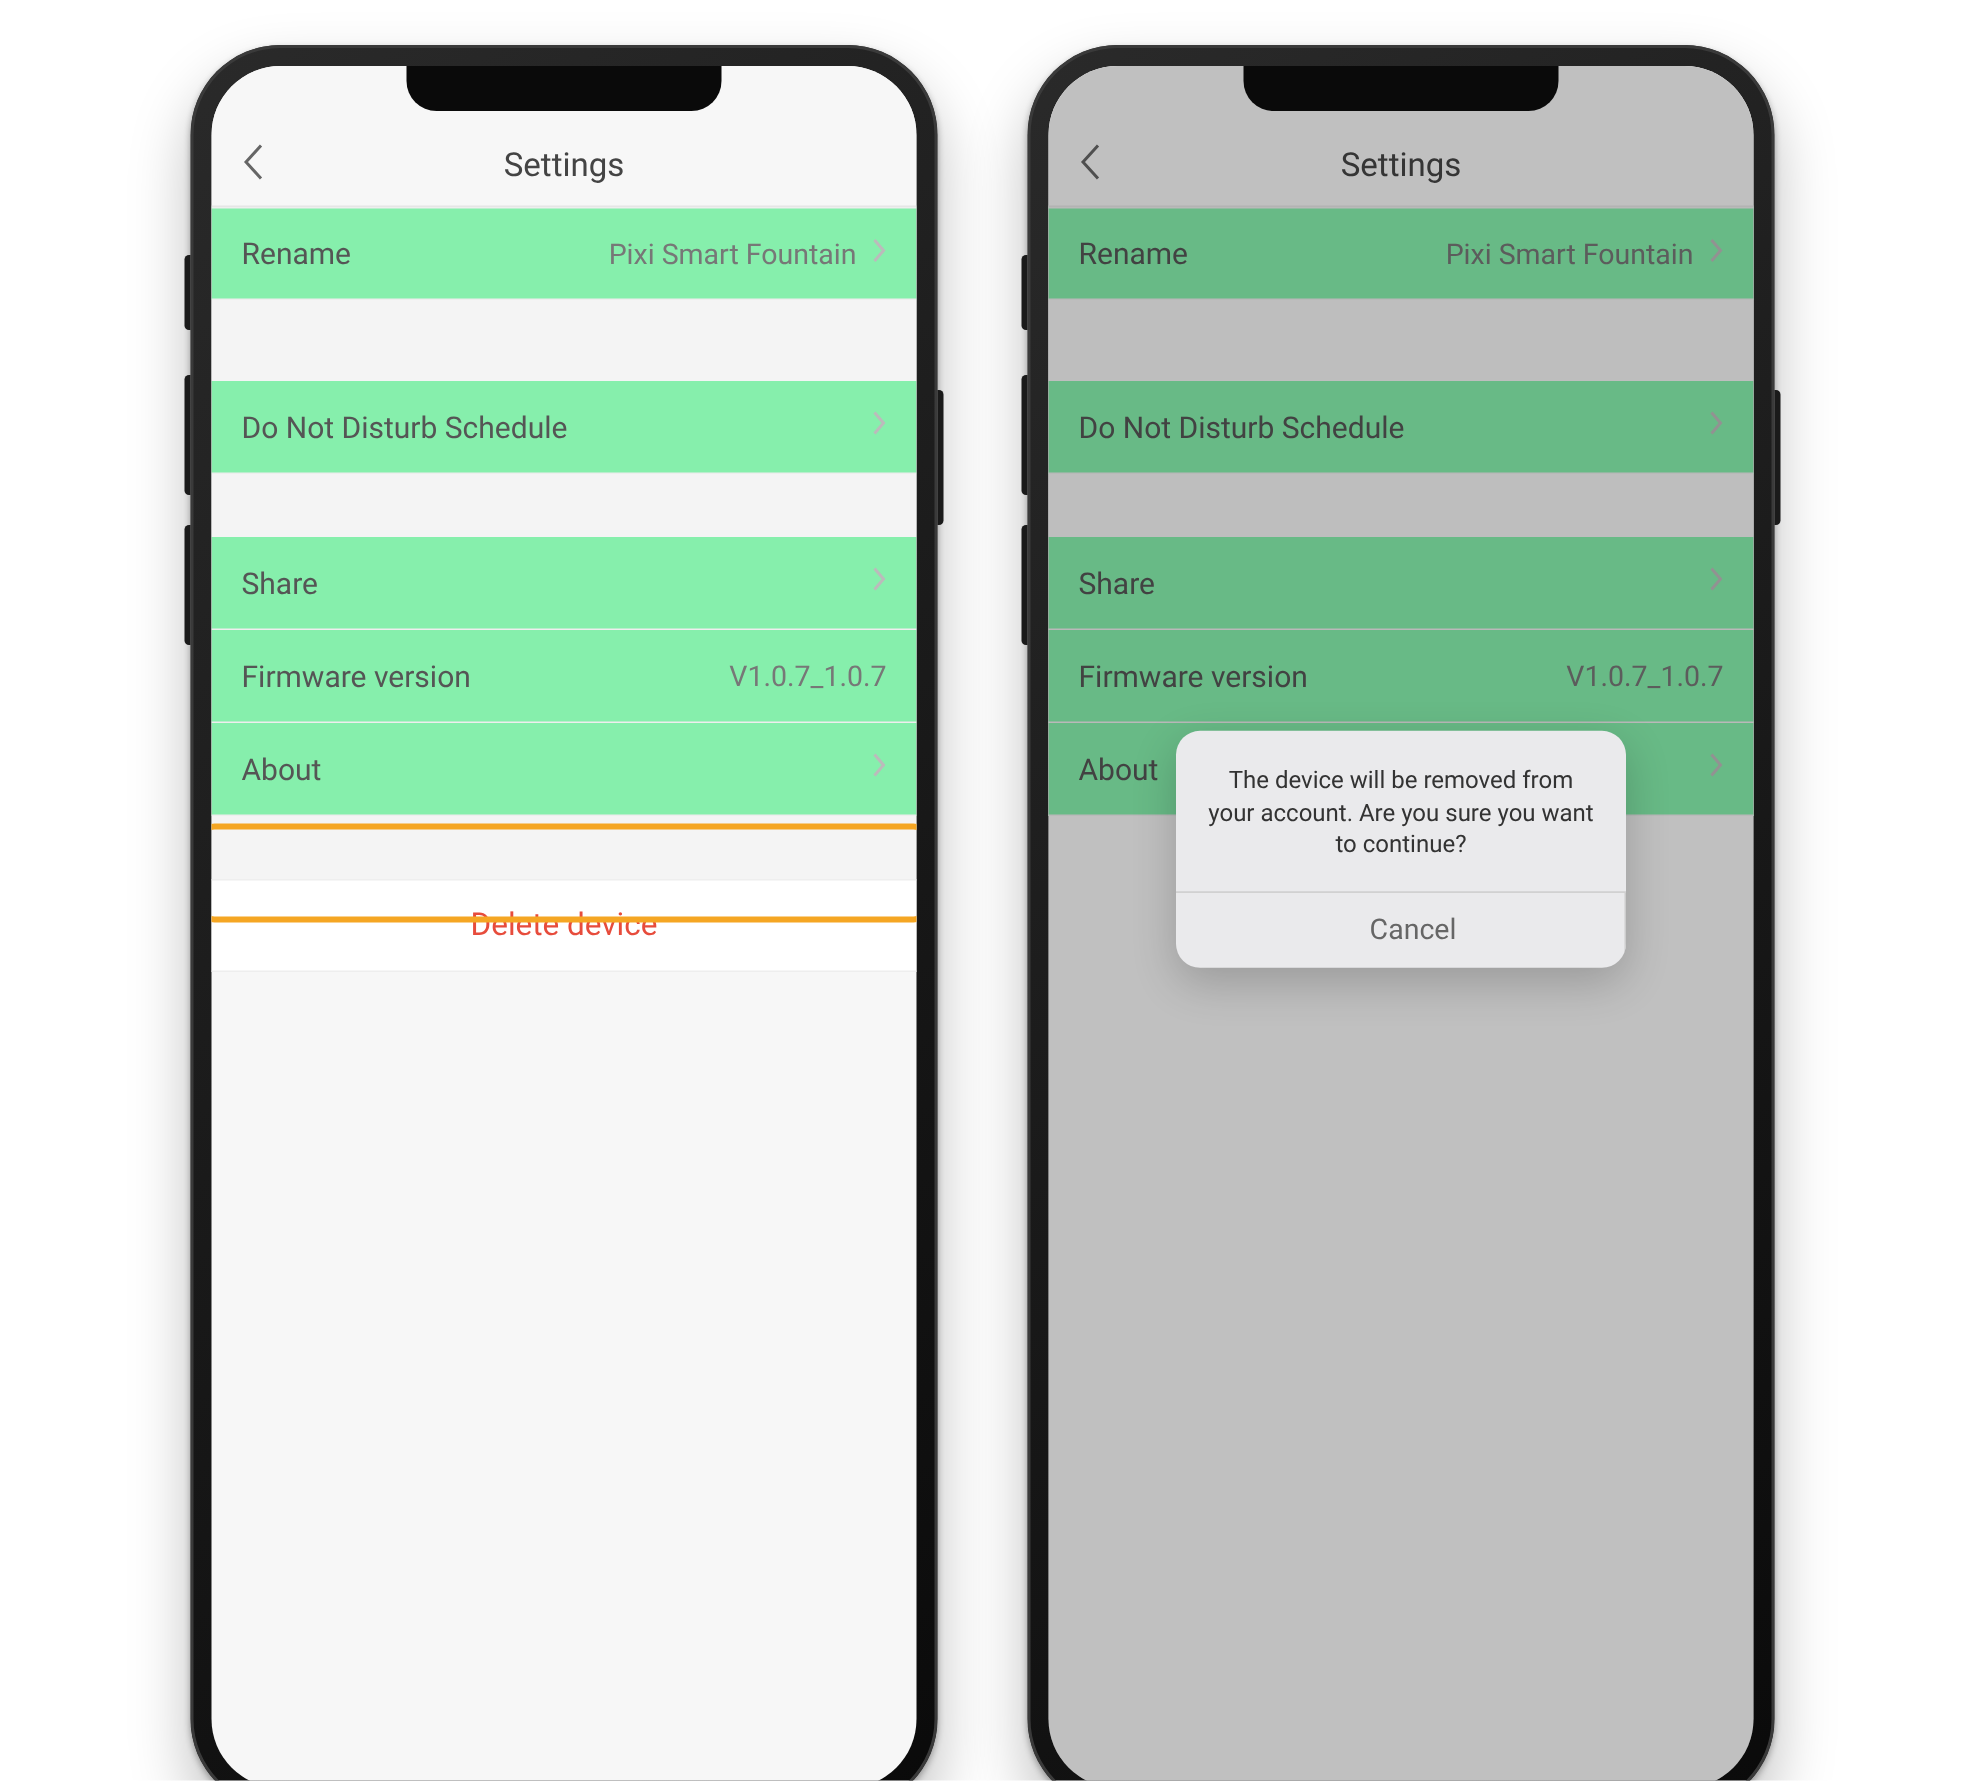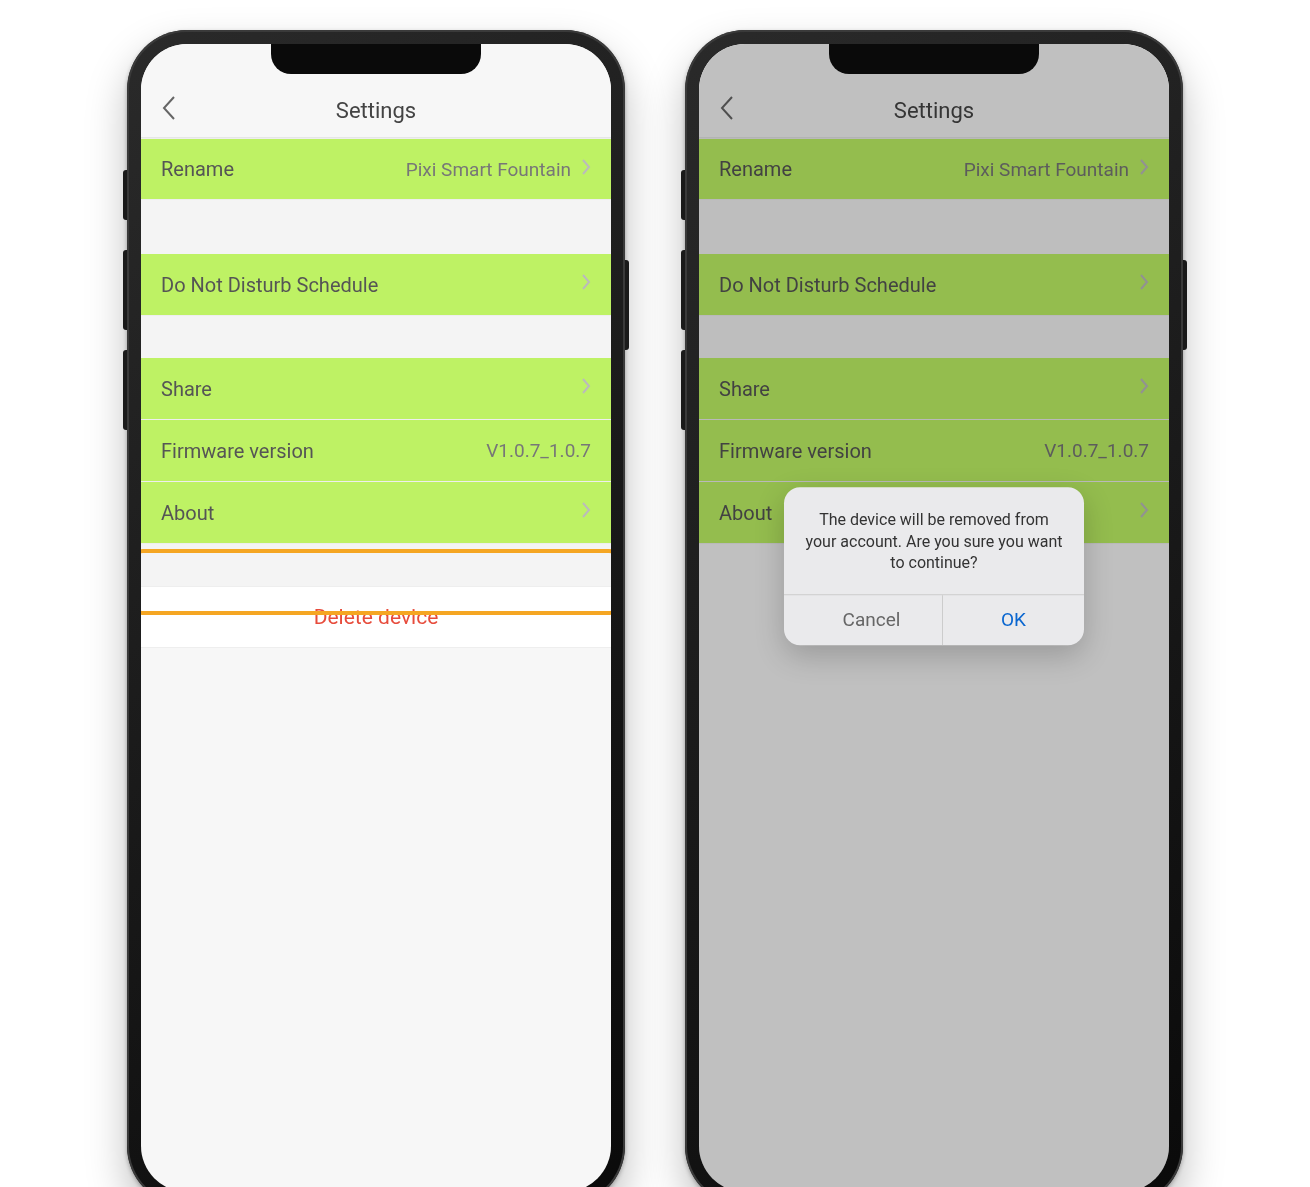--- a/index.html
+++ b/index.html
@@ -107,21 +107,21 @@
     bottom: 12px;
   }
   .back svg { width: 16px; height: 26px; }
   .title {
     font-size: 22px;
     color: #444;
     font-weight: 400;
   }
   .list { background: #f4f4f4; }
   .row {
-    background: #bef264;
+    background: #86efac;
     padding: 0 20px;
     height: 62px;
     display: flex;
     align-items: center;
     justify-content: space-between;
     border-bottom: 1px solid #eee;
   }
   .row:first-child { border-top: 1px solid #eee; }
   .row-label {
     font-size: 20px;
@@ -344,19 +344,18 @@
         </div>
 
       </div>
 
       <div class="dimmer"></div>
 
       <div class="dialog">
         <div class="dialog-msg">The device will be removed from your account. Are you sure you want to continue?</div>
         <div class="dialog-actions">
           <div class="dialog-btn cancel">Cancel</div>
-          <div class="dialog-btn ok">OK</div>
         </div>
       </div>
 
     </div>
   </div>
 </div>
 
 </body></html>

